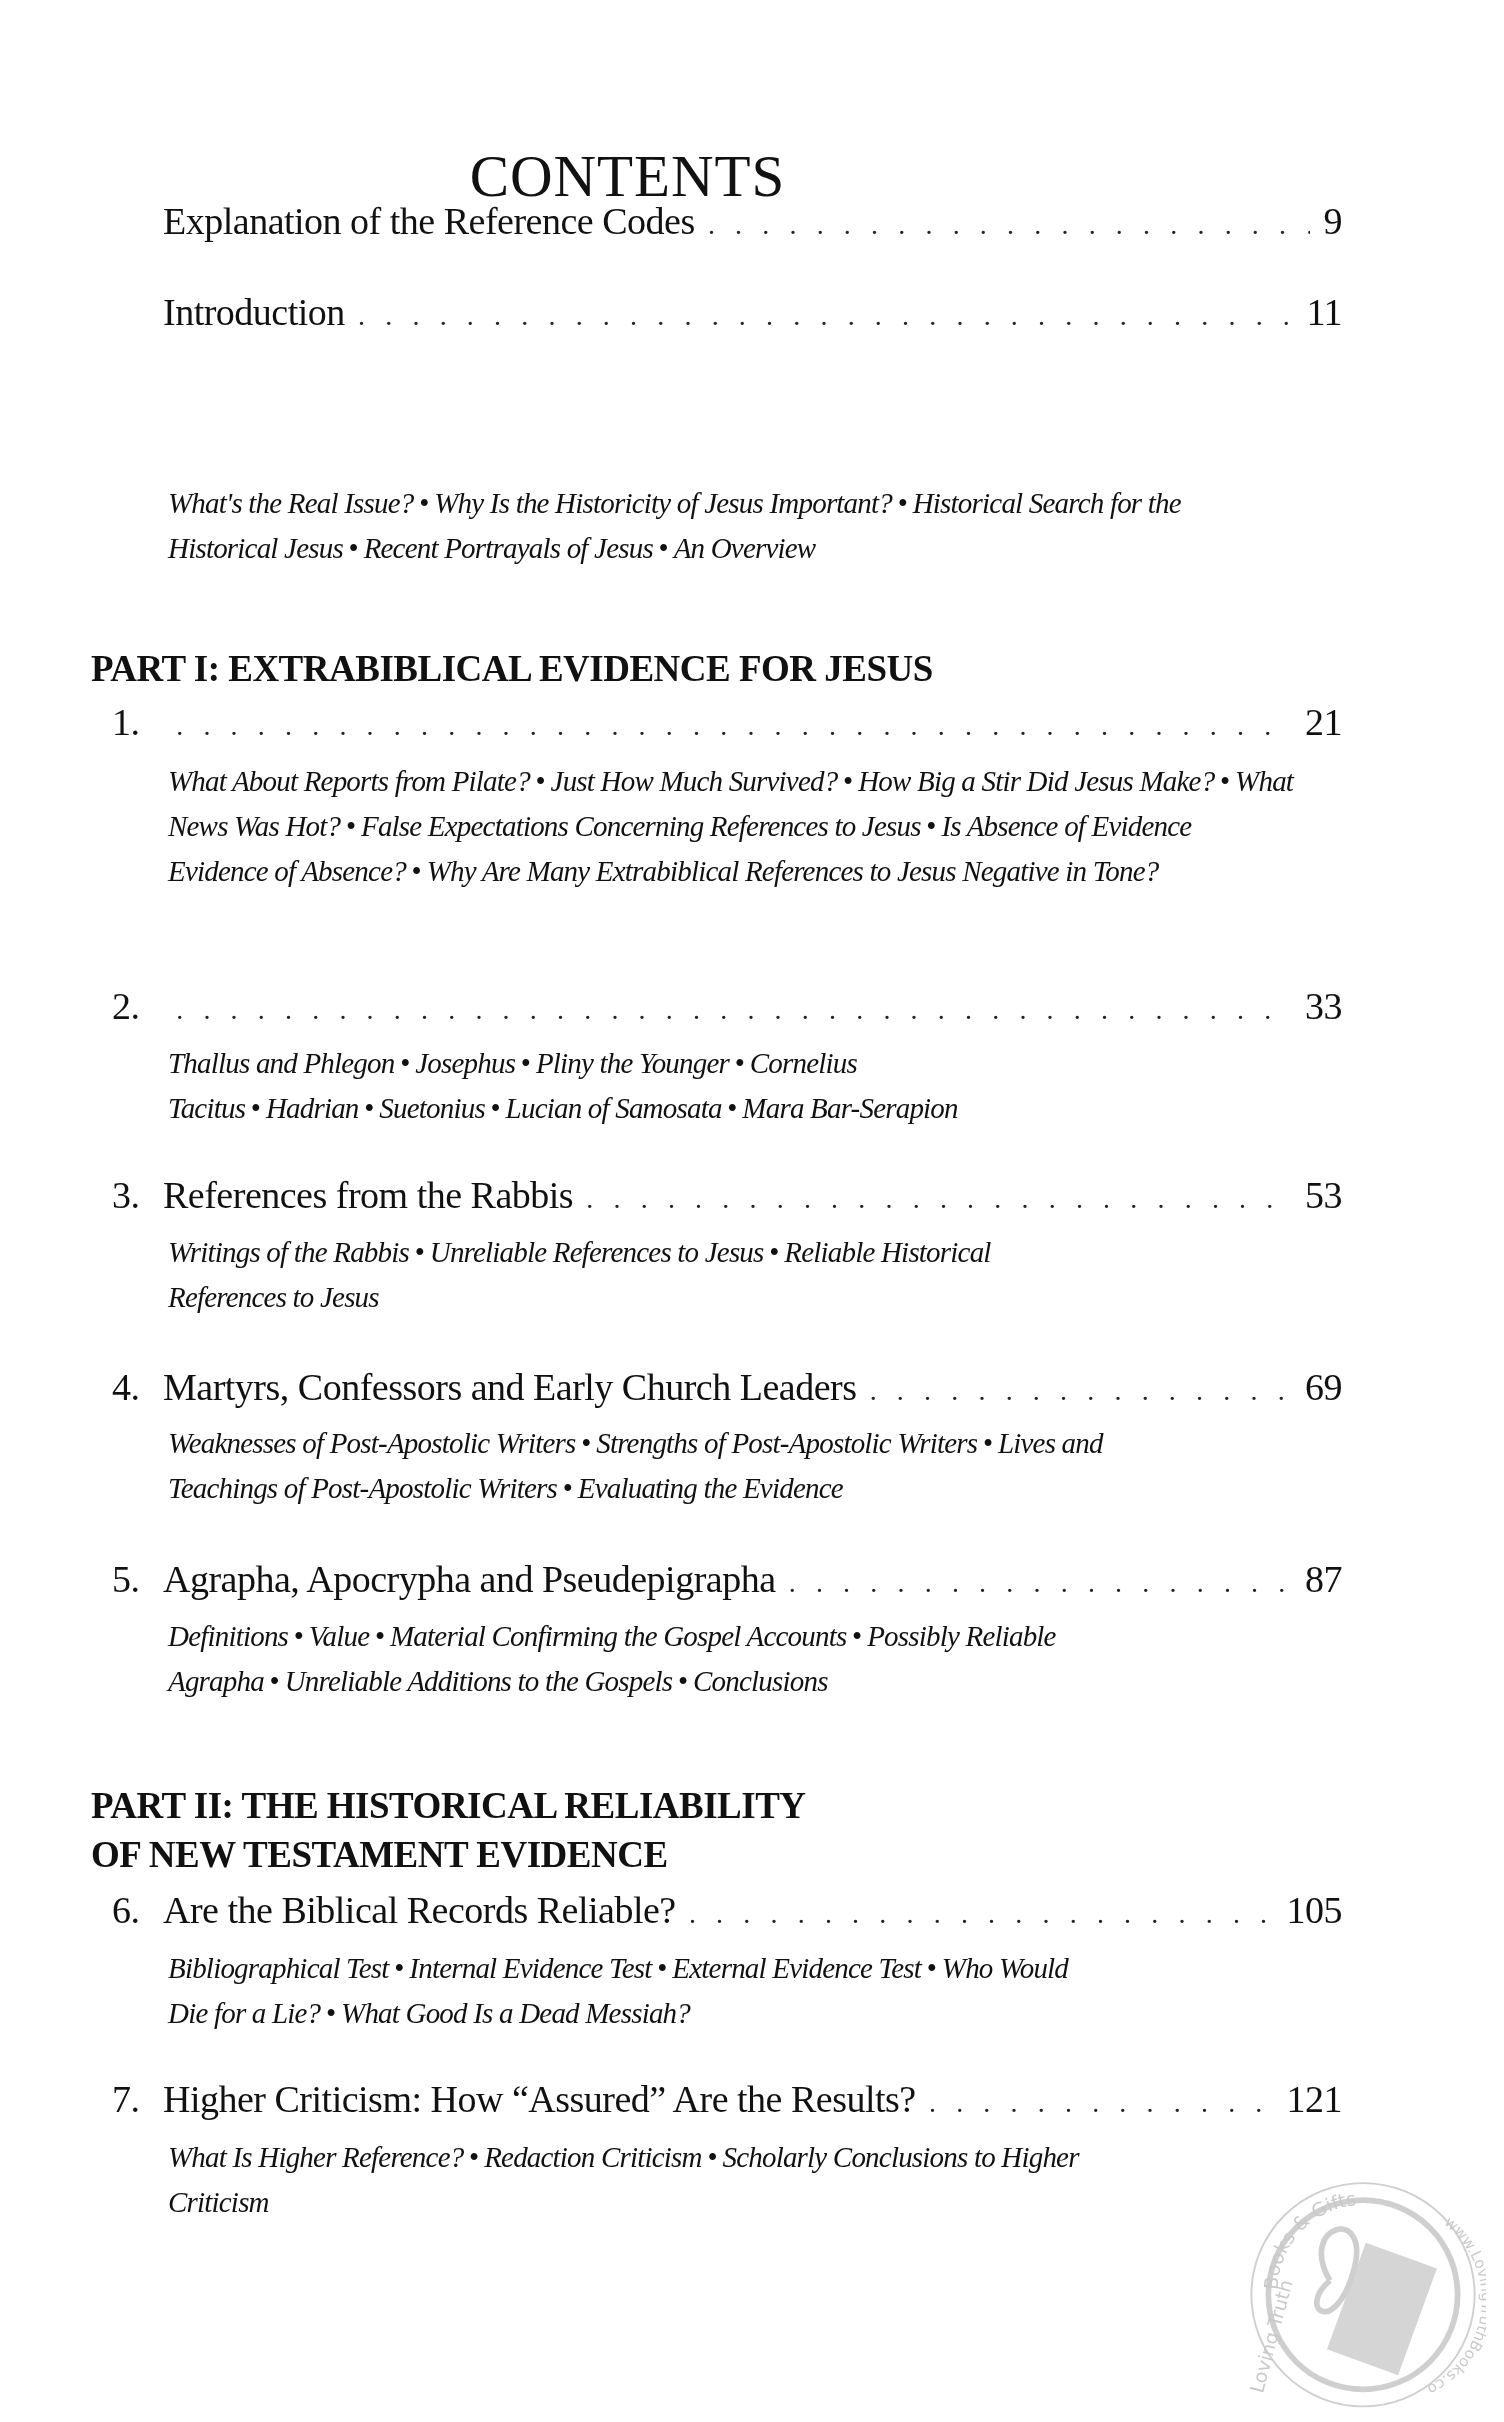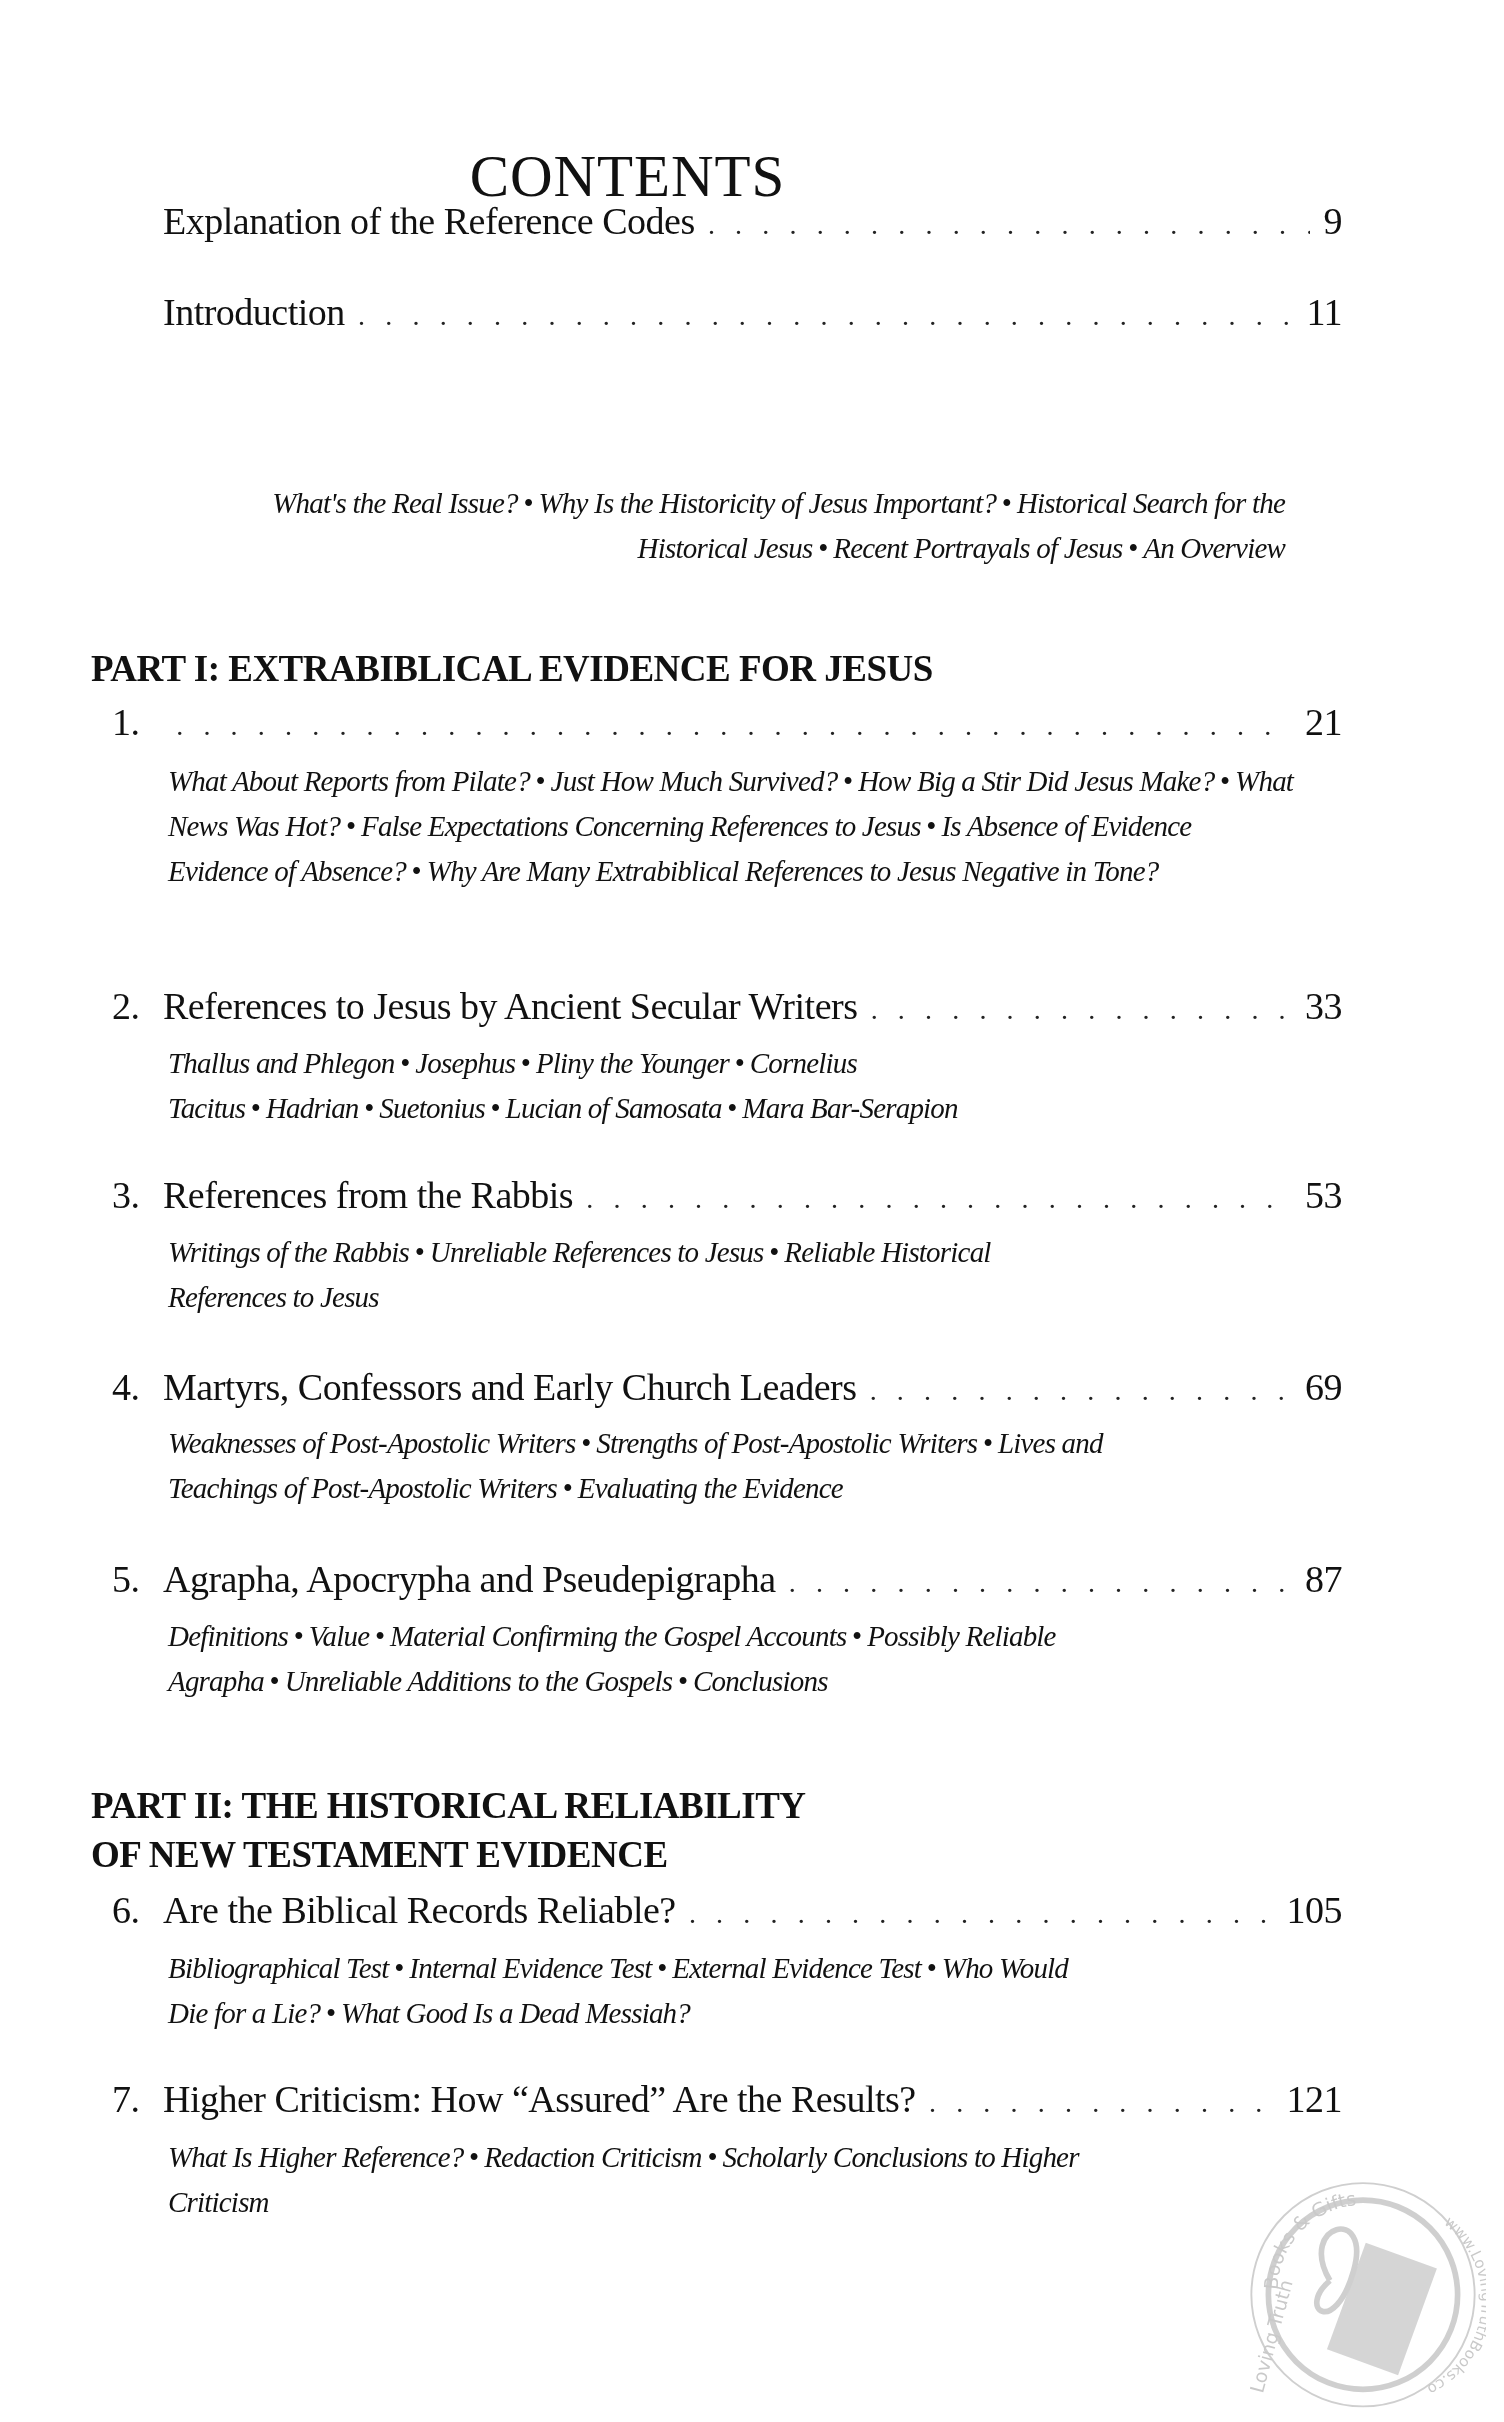--- a/index.html
+++ b/index.html
@@ -33,34 +33,33 @@
   <span class="t">Explanation of the Reference Codes</span>
   <span class="dots"></span>
   <span class="p">9</span>
 </div>
 
 <div class="entry-line" style="top:290px;">
   <span class="t">Introduction</span>
   <span class="dots"></span>
   <span class="p">11</span>
 </div>
-<div class="subs" style="top:481px;text-align:right;"><span>What's the Real Issue?</span><span class="sep">•</span><span>Why Is the Historicity of Jesus Important?</span><span class="sep">•</span><span>Historical Search for the Historical Jesus</span><span class="sep">•</span><span>Recent Portrayals of Jesus</span><span class="sep">•</span><span>An Overview</span></div>
+<div class="subs" style="top:481px;"><span>What's the Real Issue?</span><span class="sep">•</span><span>Why Is the Historicity of Jesus Important?</span><span class="sep">•</span><span>Historical Search for the Historical Jesus</span><span class="sep">•</span><span>Recent Portrayals of Jesus</span><span class="sep">•</span><span>An Overview</span></div>
 
 <div class="part" style="top:644px;">PART I: EXTRABIBLICAL EVIDENCE FOR JESUS</div>
 
 <div class="entry-line num" style="top:700px;">
   <span class="n">1.</span>
   <span class="dots"></span>
   <span class="p">21</span>
 </div>
 <div class="subs" style="top:759px; width:1126px;"><span>What About Reports from Pilate?</span><span class="sep">•</span><span>Just How Much Survived?</span><span class="sep">•</span><span>How Big a Stir Did Jesus Make?</span><span class="sep">•</span><span>What News Was Hot?</span><span class="sep">•</span><span>False Expectations Concerning References to Jesus</span><span class="sep">•</span><span>Is Absence of Evidence Evidence of Absence?</span><span class="sep">•</span><span>Why Are Many Extrabiblical References to Jesus Negative in Tone?</span></div>
 
 <div class="entry-line num" style="top:984px;">
   <span class="n">2.</span>
-  <span class="t">References to Jesus by Ancient Secular Writers</span>
   <span class="dots"></span>
   <span class="p">33</span>
 </div>
 <div class="subs" style="top:1041px; width:946px;"><span>Thallus and Phlegon</span><span class="sep">•</span><span>Josephus</span><span class="sep">•</span><span>Pliny the Younger</span><span class="sep">•</span><span>Cornelius Tacitus</span><span class="sep">•</span><span>Hadrian</span><span class="sep">•</span><span>Suetonius</span><span class="sep">•</span><span>Lucian of Samosata</span><span class="sep">•</span><span>Mara Bar-Serapion</span></div>
 
 <div class="entry-line num" style="top:1173px;">
   <span class="n">3.</span>
   <span class="t">References from the Rabbis</span>
   <span class="dots"></span>
   <span class="p">53</span>

